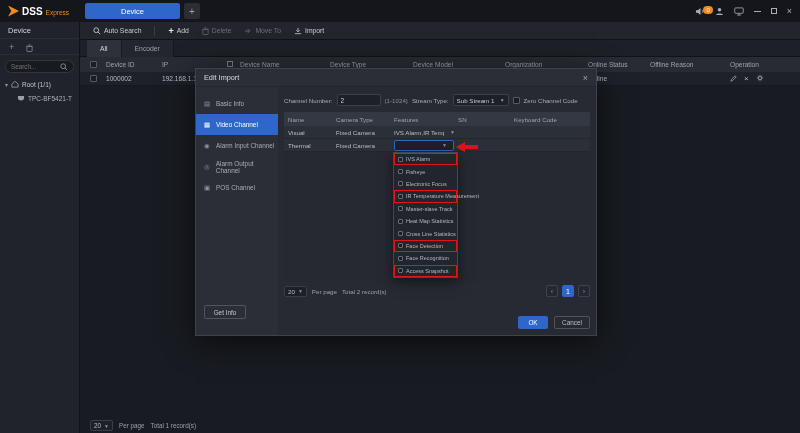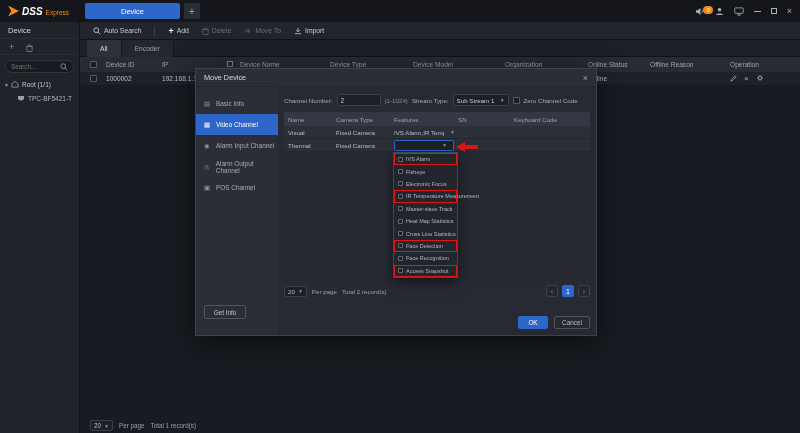--- a/index.html
+++ b/index.html
@@ -3,21 +3,21 @@
 <meta charset="utf-8">
 <style>
   *{margin:0;padding:0;box-sizing:border-box}
   html,body{width:800px;height:433px}
   body{position:relative;background:#181b21;font-family:"Liberation Sans",sans-serif;color:#b9bdc5;overflow:hidden}
 
   
   .topbar{position:absolute;left:0;top:0;width:800px;height:22px;background:#14161b}
   .logo{position:absolute;left:8px;top:0;height:22px;display:flex;align-items:center;gap:3px}
   .logo-mark{width:11px;height:11px;background:#f08a1d;clip-path:polygon(0 0,100% 50%,0 100%,30% 50%)}
-  .logo-dss{font-size:10px;font-weight:bold;font-style:italic;color:#fff}
+  .logo-dss{font-size:10px;font-weight:bold;color:#fff}
   .logo-express{font-size:6.5px;color:#f08a1d;margin-top:2px}
   .top-tab{position:absolute;left:85px;top:3px;width:95px;height:16px;background:#2e66c9;border-radius:2px;color:#fff;font-size:7.5px;display:flex;align-items:center;justify-content:center}
   .top-add{position:absolute;left:184px;top:3px;width:16px;height:16px;background:#2a2d34;border-radius:2px;color:#9aa0a8;font-size:10px;display:flex;align-items:center;justify-content:center}
   .top-right{position:absolute;right:8px;top:0;height:22px;display:flex;align-items:center;gap:10px}
   .ticon{position:relative;display:flex;align-items:center}
   .badge{position:absolute;top:-1px;right:-8px;background:#f08a1d;color:#fff;font-size:6px;line-height:8px;padding:0 3px;border-radius:4px}
   .winbtn{color:#aab0b8;font-size:9px;line-height:9px}
   .min-bar{display:inline-block;width:7px;height:1px;background:#aab0b8;margin-bottom:2px}
   .max-sq{display:inline-block;width:6px;height:6px;border:1px solid #aab0b8}
 
@@ -262,21 +262,21 @@
   <span class="mini-sel">
     <span>20</span>
     <span class="chev">▼</span>
   </span>
   <span>Per page</span>
   <span>Total 1 record(s)</span>
 </div>
 
 <div class="modal">
   <div class="m-header">
-    <span>Move Device</span>
+    <span>Edit Import</span>
     <span class="m-close"><span>×</span></span>
   </div>
 
   <div class="m-nav">
     <div class="m-nav-item">
       <span class="ni">▤</span>
       <span>Basic Info</span>
     </div>
     <div class="m-nav-item active">
       <span class="ni">▦</span>

